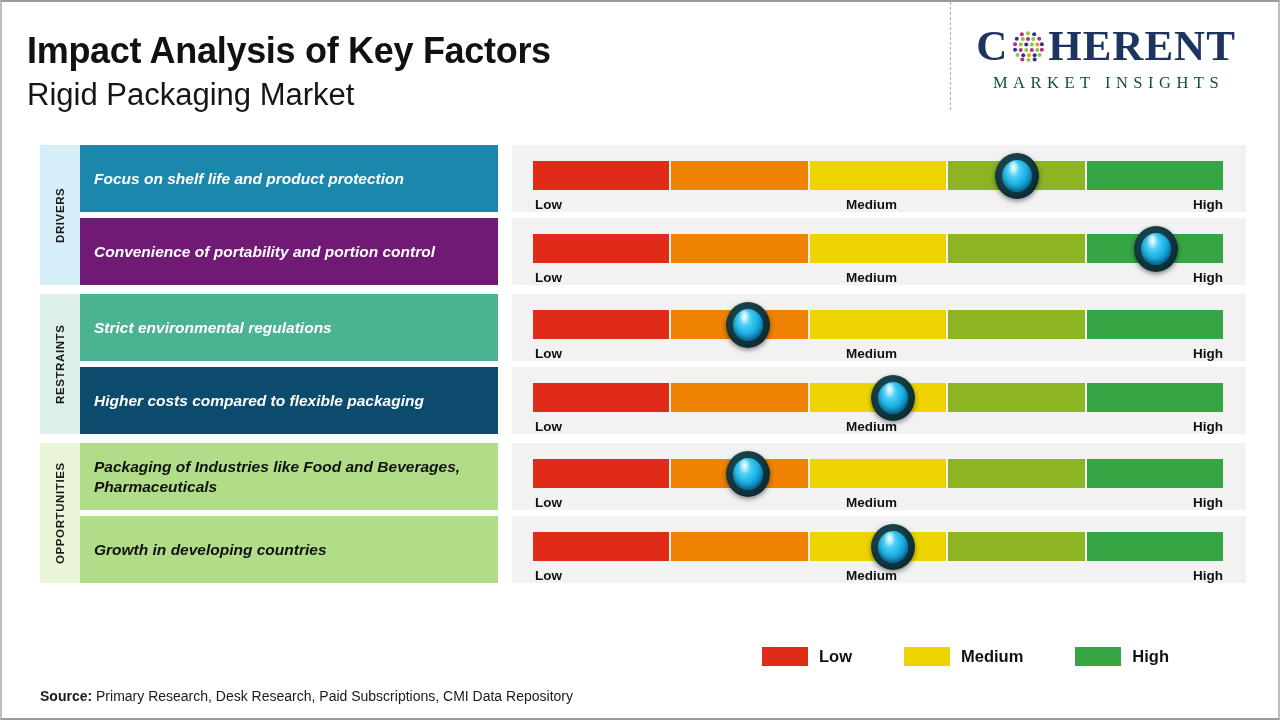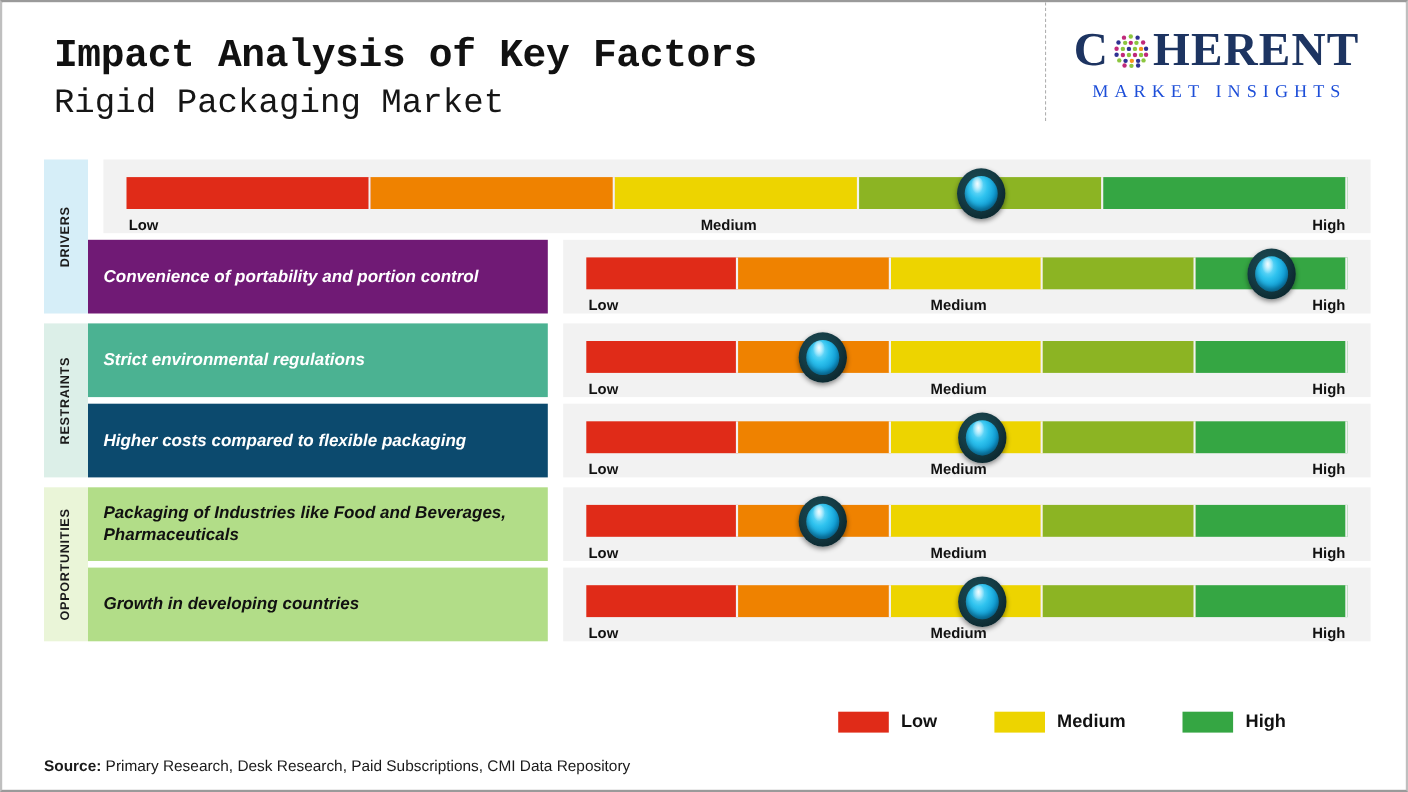--- a/index.html
+++ b/index.html
@@ -11,21 +11,21 @@
     position:relative;
     box-sizing:border-box;
     border-left:2px solid #bfbfbf;
     border-right:2px solid #bfbfbf;
     border-top:2px solid #9a9a9a;
     border-bottom:2px solid #9a9a9a;
   }
   .slide{position:absolute;inset:0;}
 
   
-  .title-block{position:absolute;left:47px;top:30px;font-family:Liberation Mono, monospace;}
+  .title-block{position:absolute;left:25px;top:30px;}
   .title-main{
     font-size:36px;font-weight:bold;color:#111111;
     letter-spacing:-0.3px;line-height:1.05;white-space:nowrap;
   }
   .title-sub{
     font-size:31px;font-weight:normal;color:#161616;
     margin-top:9px;line-height:1.05;white-space:nowrap;
   }
 
   .divider-dash{
@@ -36,21 +36,21 @@
   
   .logo{position:absolute;right:22px;top:22px;width:300px;text-align:center;}
   .logo-row{display:flex;align-items:center;justify-content:center;
     font-family:"Liberation Serif", serif;color:#1d3461;
     font-size:43px;font-weight:bold;letter-spacing:1px;line-height:1;}
   .logo-globe{
     width:38px;height:38px;margin:0 1px 0 1px;position:relative;display:inline-block;
   }
   .logo-tag{
     margin-top:6px;font-family:"Liberation Serif", serif;
-    color:#1d4ed8;font-size:16.5px;letter-spacing:5.5px;
+    color:#14532d;font-size:16.5px;letter-spacing:5.5px;
     padding-left:5px;font-weight:normal;
   }
 
   
   .matrix{position:absolute;left:38px;top:143px;width:1206px;}
   .grp{display:flex;margin-bottom:9px;}
   .grp:last-child{margin-bottom:0;}
   .grp-label{
     width:40px;flex:0 0 40px;
     display:flex;align-items:center;justify-content:center;
@@ -175,20 +175,21 @@
     <div class="logo-tag">MARKET INSIGHTS</div>
   </div>
 
   <div class="matrix">
 
     <div class="grp">
       <div class="grp-label" style="background:#d6eef8;">DRIVERS</div>
       <div class="grp-rows">
 
         <div class="frow">
+          <div class="fbox" style="background:#1b87ad;color:#ffffff;">Focus on shelf life and product protection</div>
           <div class="gauge-wrap">
             <div class="bar">
               <div class="seg" style="background:#e02b18;"></div>
               <div class="seg" style="background:#ef8200;"></div>
               <div class="seg" style="background:#edd400;"></div>
               <div class="seg" style="background:#8cb423;"></div>
               <div class="seg" style="background:#35a643;"></div>
               <div class="marker" style="left:70%;"></div>
             </div>
             <div class="scale">

